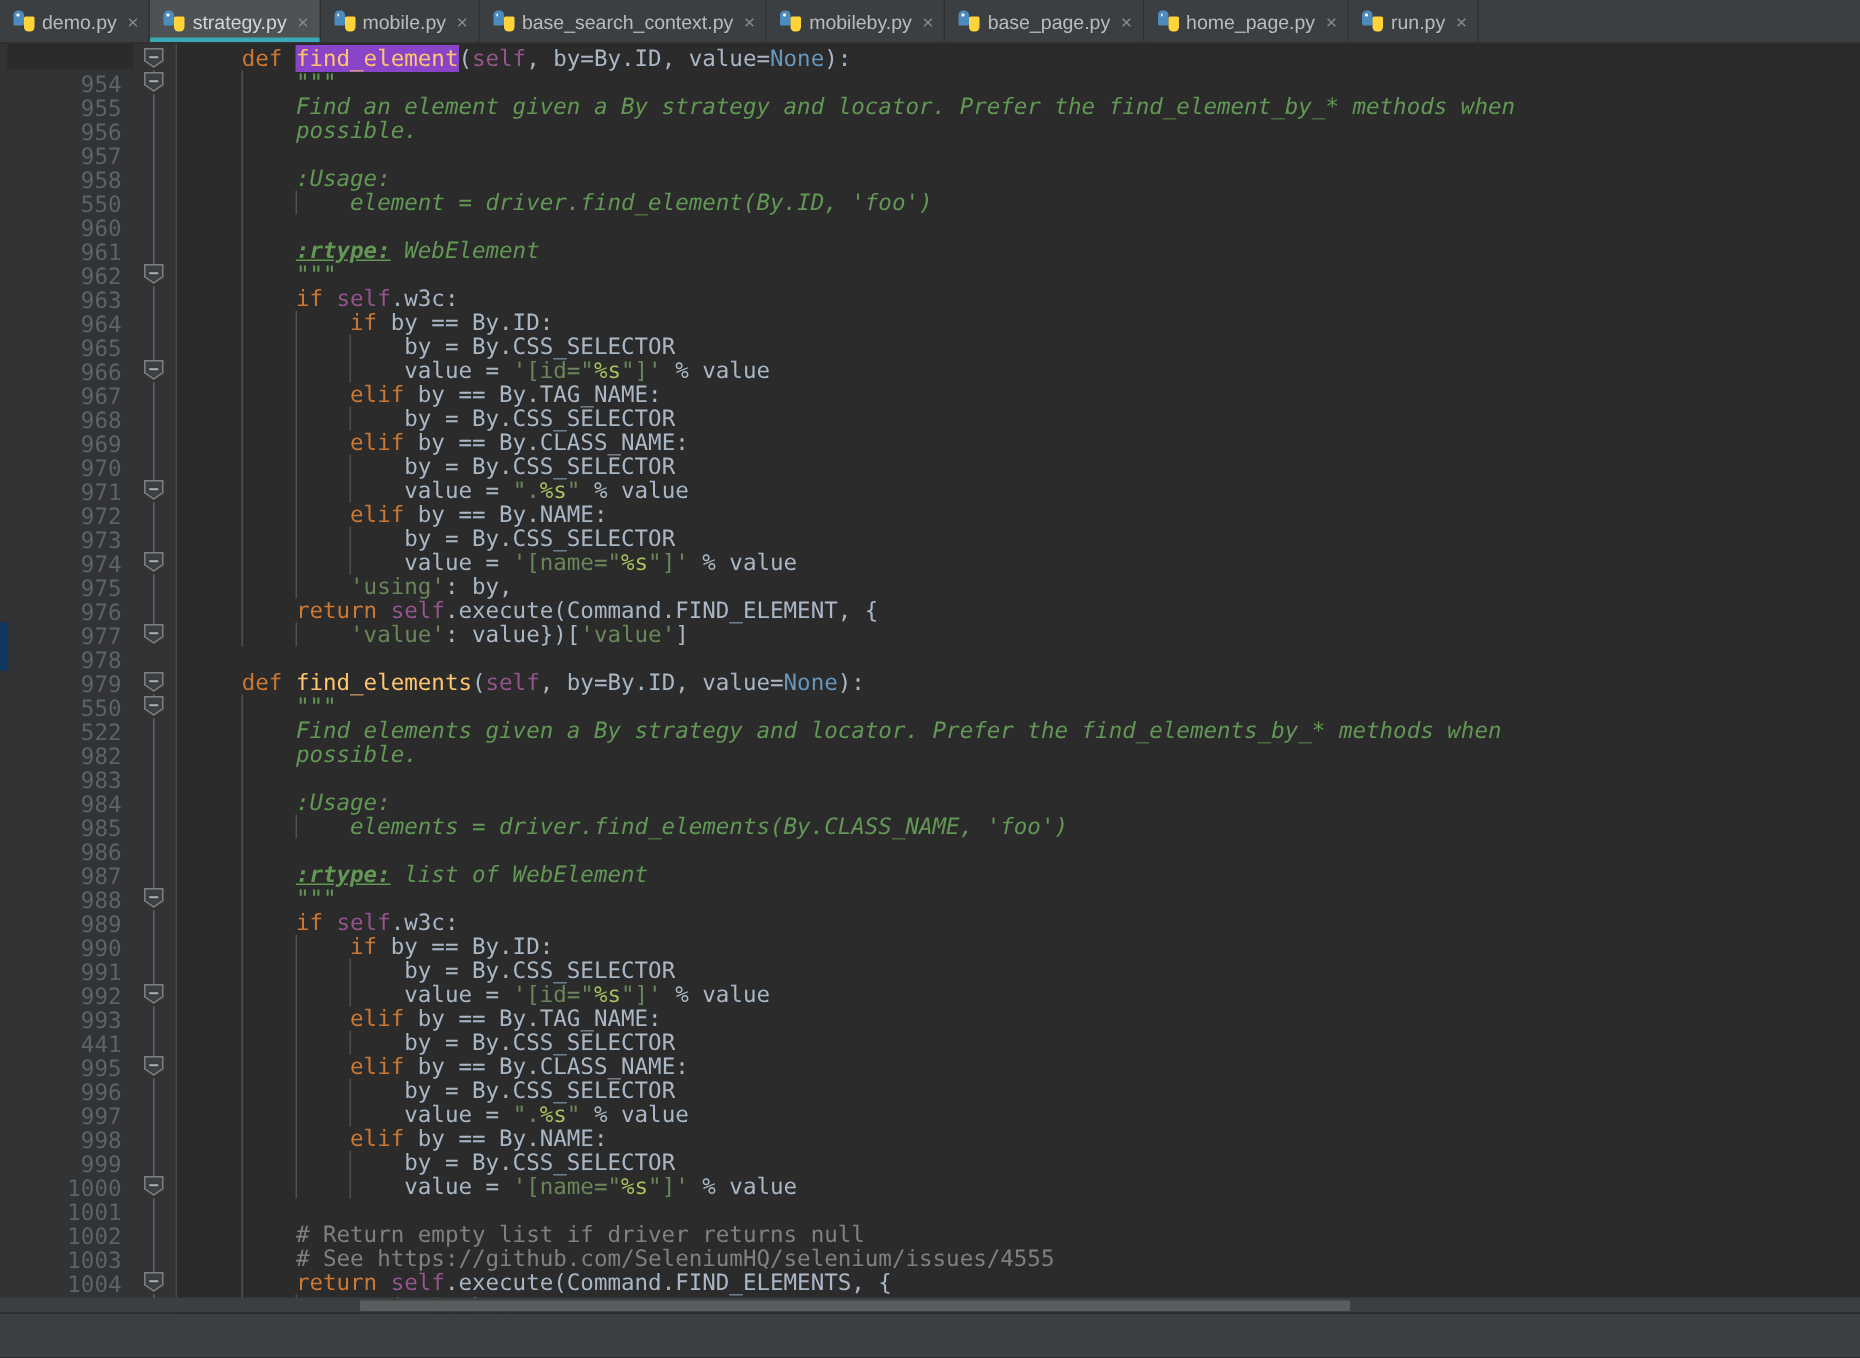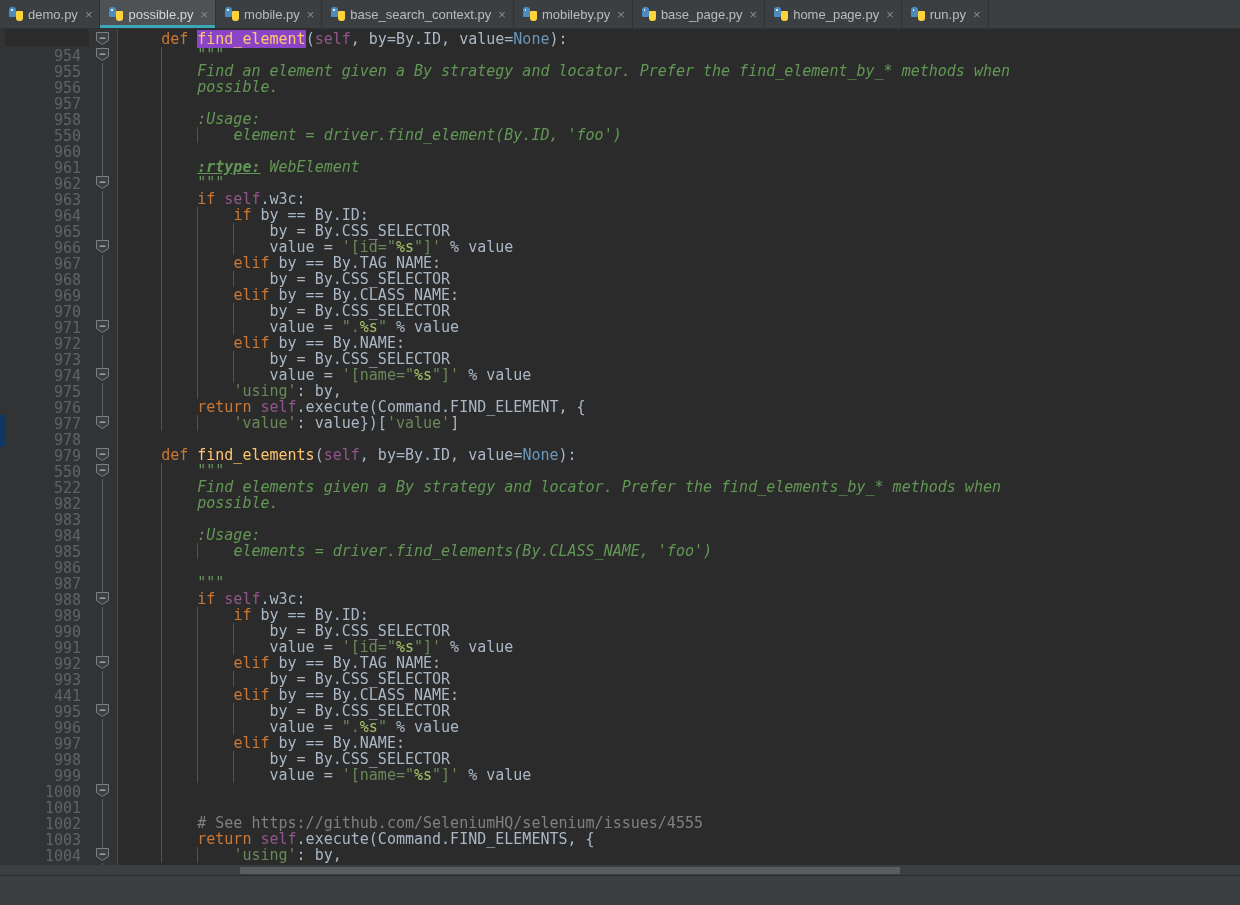--- a/index.html
+++ b/index.html
@@ -247,21 +247,21 @@
         </span>
         <span>demo.py</span>
         <span class="tabclose">×</span>
       </div>
       <div class="tab active">
         <span class="pyicon">
           <span class="pb blue"></span>
           <span class="pb yellow"></span>
           <span class="dot"></span>
         </span>
-        <span>possible.py</span>
+        <span>strategy.py</span>
         <span class="tabclose">×</span>
       </div>
       <div class="tab">
         <span class="pyicon">
           <span class="pb blue"></span>
           <span class="pb yellow"></span>
           <span class="dot"></span>
         </span>
         <span>mobile.py</span>
         <span class="tabclose">×</span>
@@ -504,35 +504,36 @@
         <div class="cline"><span class="ig" style="left: 43.12px;"></span><span class="ig" style="left: 79.24px;"></span><span>            </span><span class="str">'value'</span><span class="id">: value})[</span><span class="str">'value'</span><span class="id">]</span></div>
         <div class="cline">&nbsp;</div>
         <div class="cline"><span>    </span><span class="kw">def </span><span class="fn">find_elements</span><span class="id">(</span><span class="self">self</span><span class="id">, by=By.ID, value=</span><span class="num">None</span><span class="id">):</span></div>
         <div class="cline"><span class="ig" style="left: 43.12px;"></span><span>        </span><span class="doc">"""</span></div>
         <div class="cline"><span class="ig" style="left: 43.12px;"></span><span>        </span><span class="doc">Find elements given a By strategy and locator. Prefer the find_elements_by_* methods when</span></div>
         <div class="cline"><span class="ig" style="left: 43.12px;"></span><span>        </span><span class="doc">possible.</span></div>
         <div class="cline"><span class="ig" style="left: 43.12px;"></span>&nbsp;</div>
         <div class="cline"><span class="ig" style="left: 43.12px;"></span><span>        </span><span class="doc">:Usage:</span></div>
         <div class="cline"><span class="ig" style="left: 43.12px;"></span><span class="ig" style="left: 79.24px;"></span><span>            </span><span class="doc">elements = driver.find_elements(By.CLASS_NAME, 'foo')</span></div>
         <div class="cline"><span class="ig" style="left: 43.12px;"></span>&nbsp;</div>
+        <div class="cline"><span class="ig" style="left: 43.12px;"></span><span>        </span><span class="doctag">:rtype:</span><span class="doc"> list of WebElement</span></div>
         <div class="cline"><span class="ig" style="left: 43.12px;"></span><span>        </span><span class="doc">"""</span></div>
         <div class="cline"><span class="ig" style="left: 43.12px;"></span><span>        </span><span class="kw">if </span><span class="self">self</span><span class="id">.w3c:</span></div>
         <div class="cline"><span class="ig" style="left: 43.12px;"></span><span class="ig" style="left: 79.24px;"></span><span>            </span><span class="kw">if </span><span class="id">by == By.ID:</span></div>
         <div class="cline"><span class="ig" style="left: 43.12px;"></span><span class="ig" style="left: 79.24px;"></span><span class="ig" style="left: 115.36px;"></span><span>                </span><span class="id">by = By.CSS_SELECTOR</span></div>
         <div class="cline"><span class="ig" style="left: 43.12px;"></span><span class="ig" style="left: 79.24px;"></span><span class="ig" style="left: 115.36px;"></span><span>                </span><span class="id">value = </span><span class="str">'[id="</span><span class="fmt">%s</span><span class="str">"]'</span><span class="id"> % value</span></div>
         <div class="cline"><span class="ig" style="left: 43.12px;"></span><span class="ig" style="left: 79.24px;"></span><span>            </span><span class="kw">elif </span><span class="id">by == By.TAG_NAME:</span></div>
         <div class="cline"><span class="ig" style="left: 43.12px;"></span><span class="ig" style="left: 79.24px;"></span><span class="ig" style="left: 115.36px;"></span><span>                </span><span class="id">by = By.CSS_SELECTOR</span></div>
         <div class="cline"><span class="ig" style="left: 43.12px;"></span><span class="ig" style="left: 79.24px;"></span><span>            </span><span class="kw">elif </span><span class="id">by == By.CLASS_NAME:</span></div>
         <div class="cline"><span class="ig" style="left: 43.12px;"></span><span class="ig" style="left: 79.24px;"></span><span class="ig" style="left: 115.36px;"></span><span>                </span><span class="id">by = By.CSS_SELECTOR</span></div>
         <div class="cline"><span class="ig" style="left: 43.12px;"></span><span class="ig" style="left: 79.24px;"></span><span class="ig" style="left: 115.36px;"></span><span>                </span><span class="id">value = </span><span class="str">".</span><span class="fmt">%s</span><span class="str">"</span><span class="id"> % value</span></div>
         <div class="cline"><span class="ig" style="left: 43.12px;"></span><span class="ig" style="left: 79.24px;"></span><span>            </span><span class="kw">elif </span><span class="id">by == By.NAME:</span></div>
         <div class="cline"><span class="ig" style="left: 43.12px;"></span><span class="ig" style="left: 79.24px;"></span><span class="ig" style="left: 115.36px;"></span><span>                </span><span class="id">by = By.CSS_SELECTOR</span></div>
         <div class="cline"><span class="ig" style="left: 43.12px;"></span><span class="ig" style="left: 79.24px;"></span><span class="ig" style="left: 115.36px;"></span><span>                </span><span class="id">value = </span><span class="str">'[name="</span><span class="fmt">%s</span><span class="str">"]'</span><span class="id"> % value</span></div>
         <div class="cline"><span class="ig" style="left: 43.12px;"></span>&nbsp;</div>
-        <div class="cline"><span class="ig" style="left: 43.12px;"></span><span>        </span></div>
+        <div class="cline"><span class="ig" style="left: 43.12px;"></span><span>        </span><span class="cmt"># Return empty list if driver returns null</span></div>
         <div class="cline"><span class="ig" style="left: 43.12px;"></span><span>        </span><span class="cmt"># See https://github.com/SeleniumHQ/selenium/issues/4555</span></div>
         <div class="cline"><span class="ig" style="left: 43.12px;"></span><span>        </span><span class="kw">return </span><span class="self">self</span><span class="id">.execute(Command.FIND_ELEMENTS, {</span></div>
         <div class="cline"><span class="ig" style="left: 43.12px;"></span><span class="ig" style="left: 79.24px;"></span><span>            </span><span class="str">'using'</span><span class="id">: by,</span></div>
       </div>
     <div id="hscroll">
       <div id="hthumb" style="left: 240px; width: 660px;"></div>
     </div>
   </div>
 
   <div id="statusbar">

